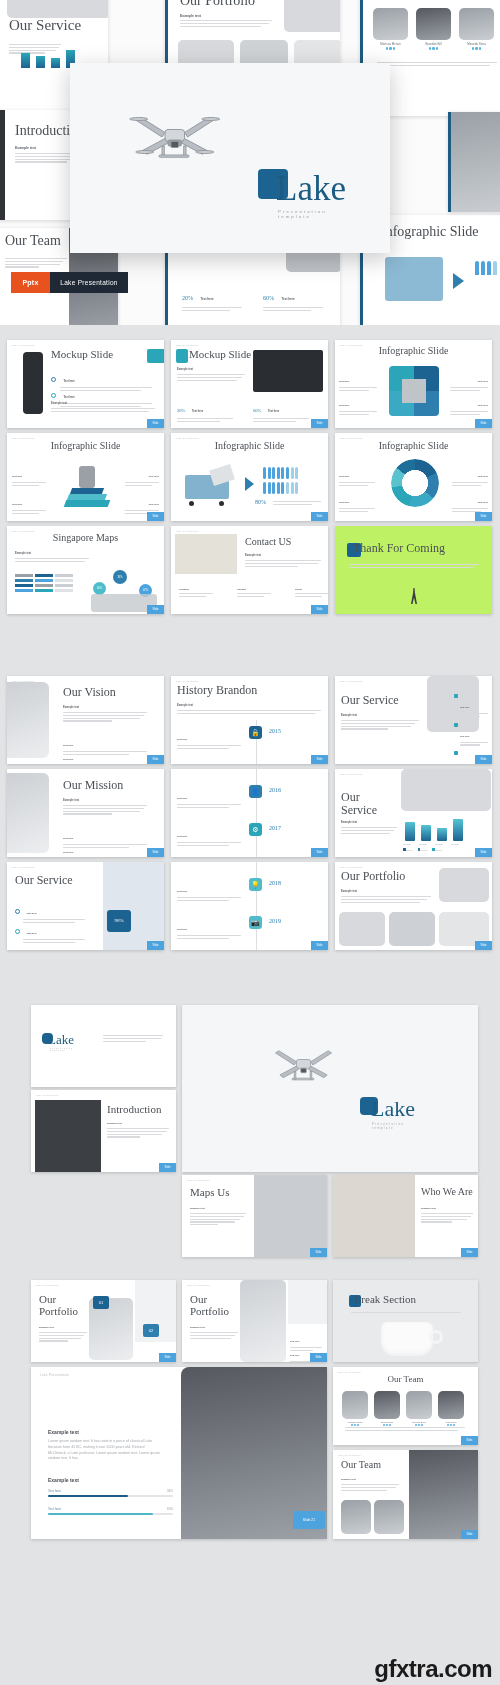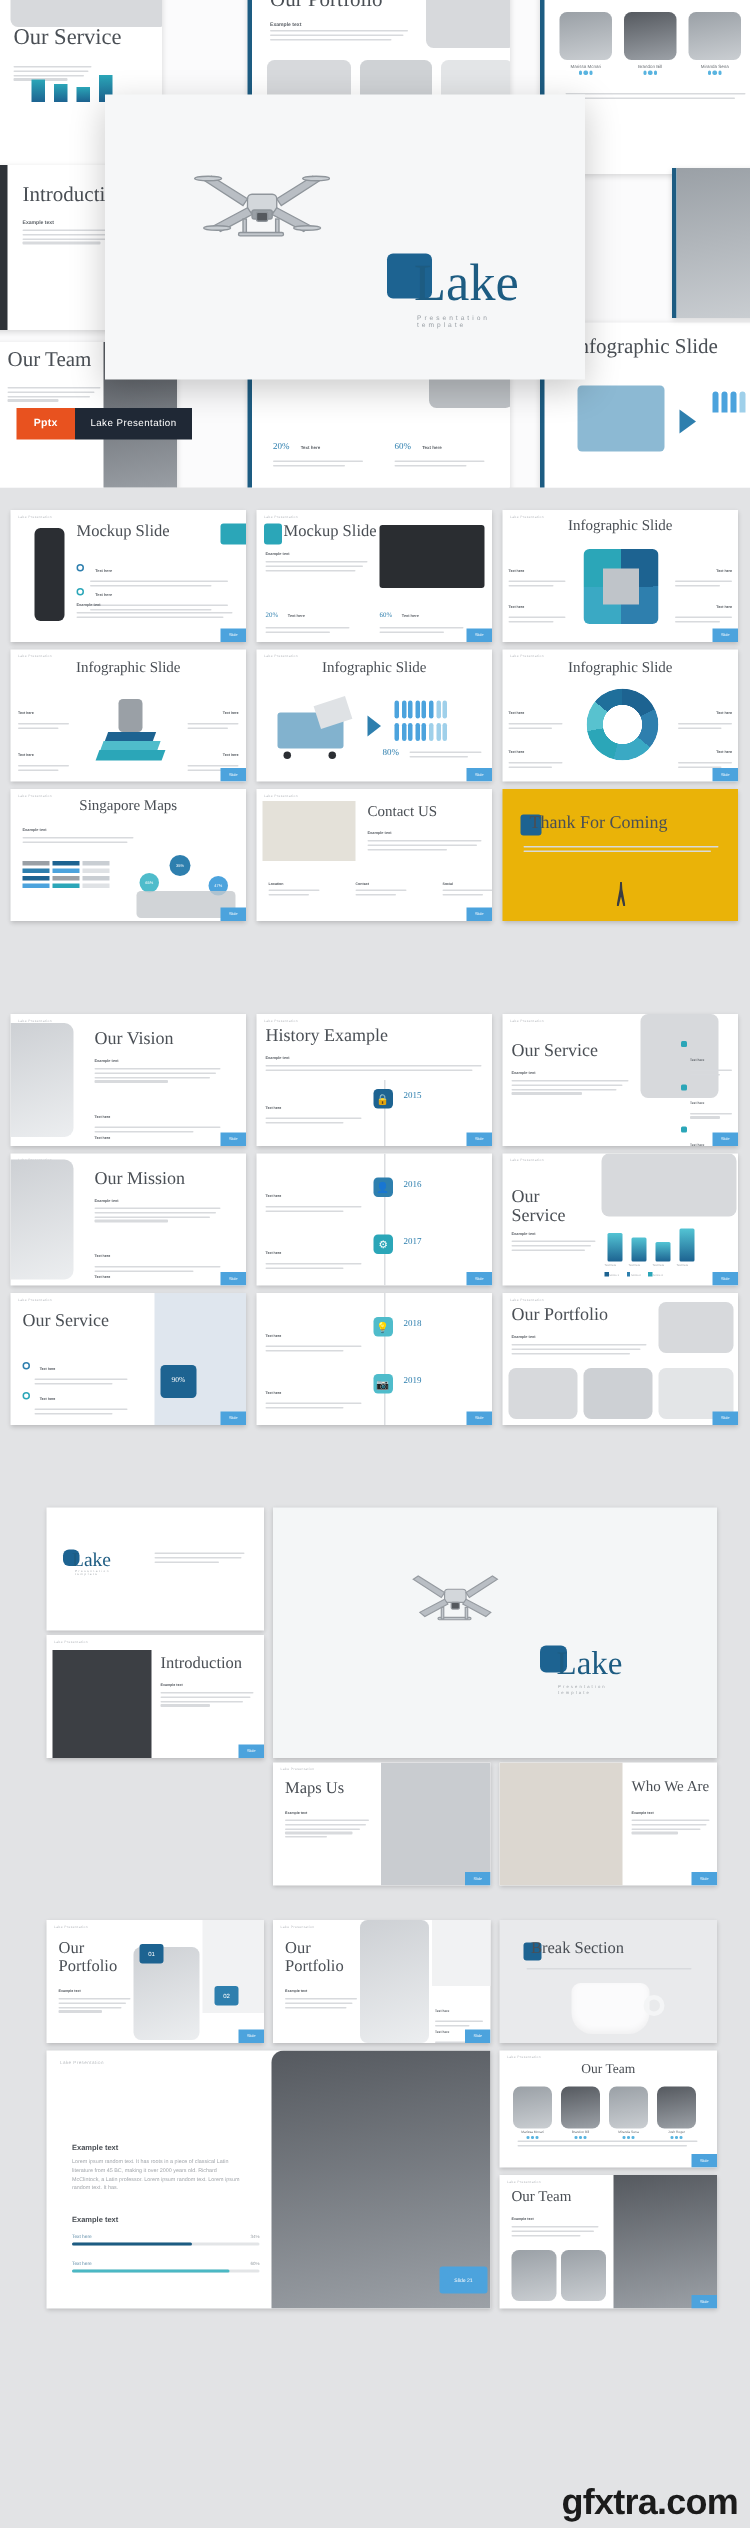--- a/index.html
+++ b/index.html
@@ -548,21 +548,21 @@
           <div class="lbl" style="font-size:2.4px;">Social</div>
           <div class="lines" style="width:34px;margin-top:2px;">
               <i style="width:100%"></i>
               <i style="width:78%"></i>
             </div>
         </div>
       </div>
       <div class="pagechip">Slide</div>
     </div>
 
-    <div class="slide" style="left:335px;top:189px;width:157px;height:88px;background:#eab308;">
+    <div class="slide" style="left:335px;top:189px;width:157px;height:88px;background:#bef264;">
       <div class="blue" style="position:absolute;left:12px;top:17px;width:14px;height:14px;border-radius:2px;"></div>
       <div class="title-serif" style="position:absolute;left:18px;top:16px;font-size:12px;">Thank For Coming</div>
       <div class="lines" style="position:absolute;left:14px;top:38px;width:130px;">
           <i style="width:100%"></i>
           <i style="width:96%"></i>
         </div>
       <div style="position:absolute;left:76px;top:62px;width:6px;height:16px;background:#3a3d42;clip-path:polygon(40% 0,60% 0,65% 30%,100% 100%,75% 100%,50% 60%,25% 100%,0 100%,35% 30%);"></div>
     </div>
   </div>
 
@@ -588,21 +588,21 @@
       </div>
       <div style="position:absolute;left:56px;top:70px;">
         <span class="lbl" style="font-size:2.4px;">Text here</span>
         
       </div>
       <div class="pagechip">Slide</div>
     </div>
 
     <div class="slide" style="left:171px;top:3px;width:157px;height:88px;">
       <div class="tag">Lake Presentation</div>
-      <div class="title-serif" style="position:absolute;left:6px;top:8px;font-size:12px;">History Example</div>
+      <div class="title-serif" style="position:absolute;left:6px;top:8px;font-size:12px;">History Brandon</div>
       <div class="lbl" style="position:absolute;left:6px;top:28px;font-size:2.6px;">Example text</div>
       <div class="lines" style="position:absolute;left:6px;top:34px;width:144px;">
           <i style="width:100%"></i>
           <i style="width:96%"></i>
         </div>
       <div style="position:absolute;left:85px;top:44px;width:1px;height:44px;background:#dcdee1;"></div>
       <div style="position:absolute;left:6px;top:50px;">
         <span class="lbl" style="font-size:2.4px;">Text here</span>
         <div class="lines" style="width:64px;margin-top:1px;">
             <i style="width:100%"></i>

